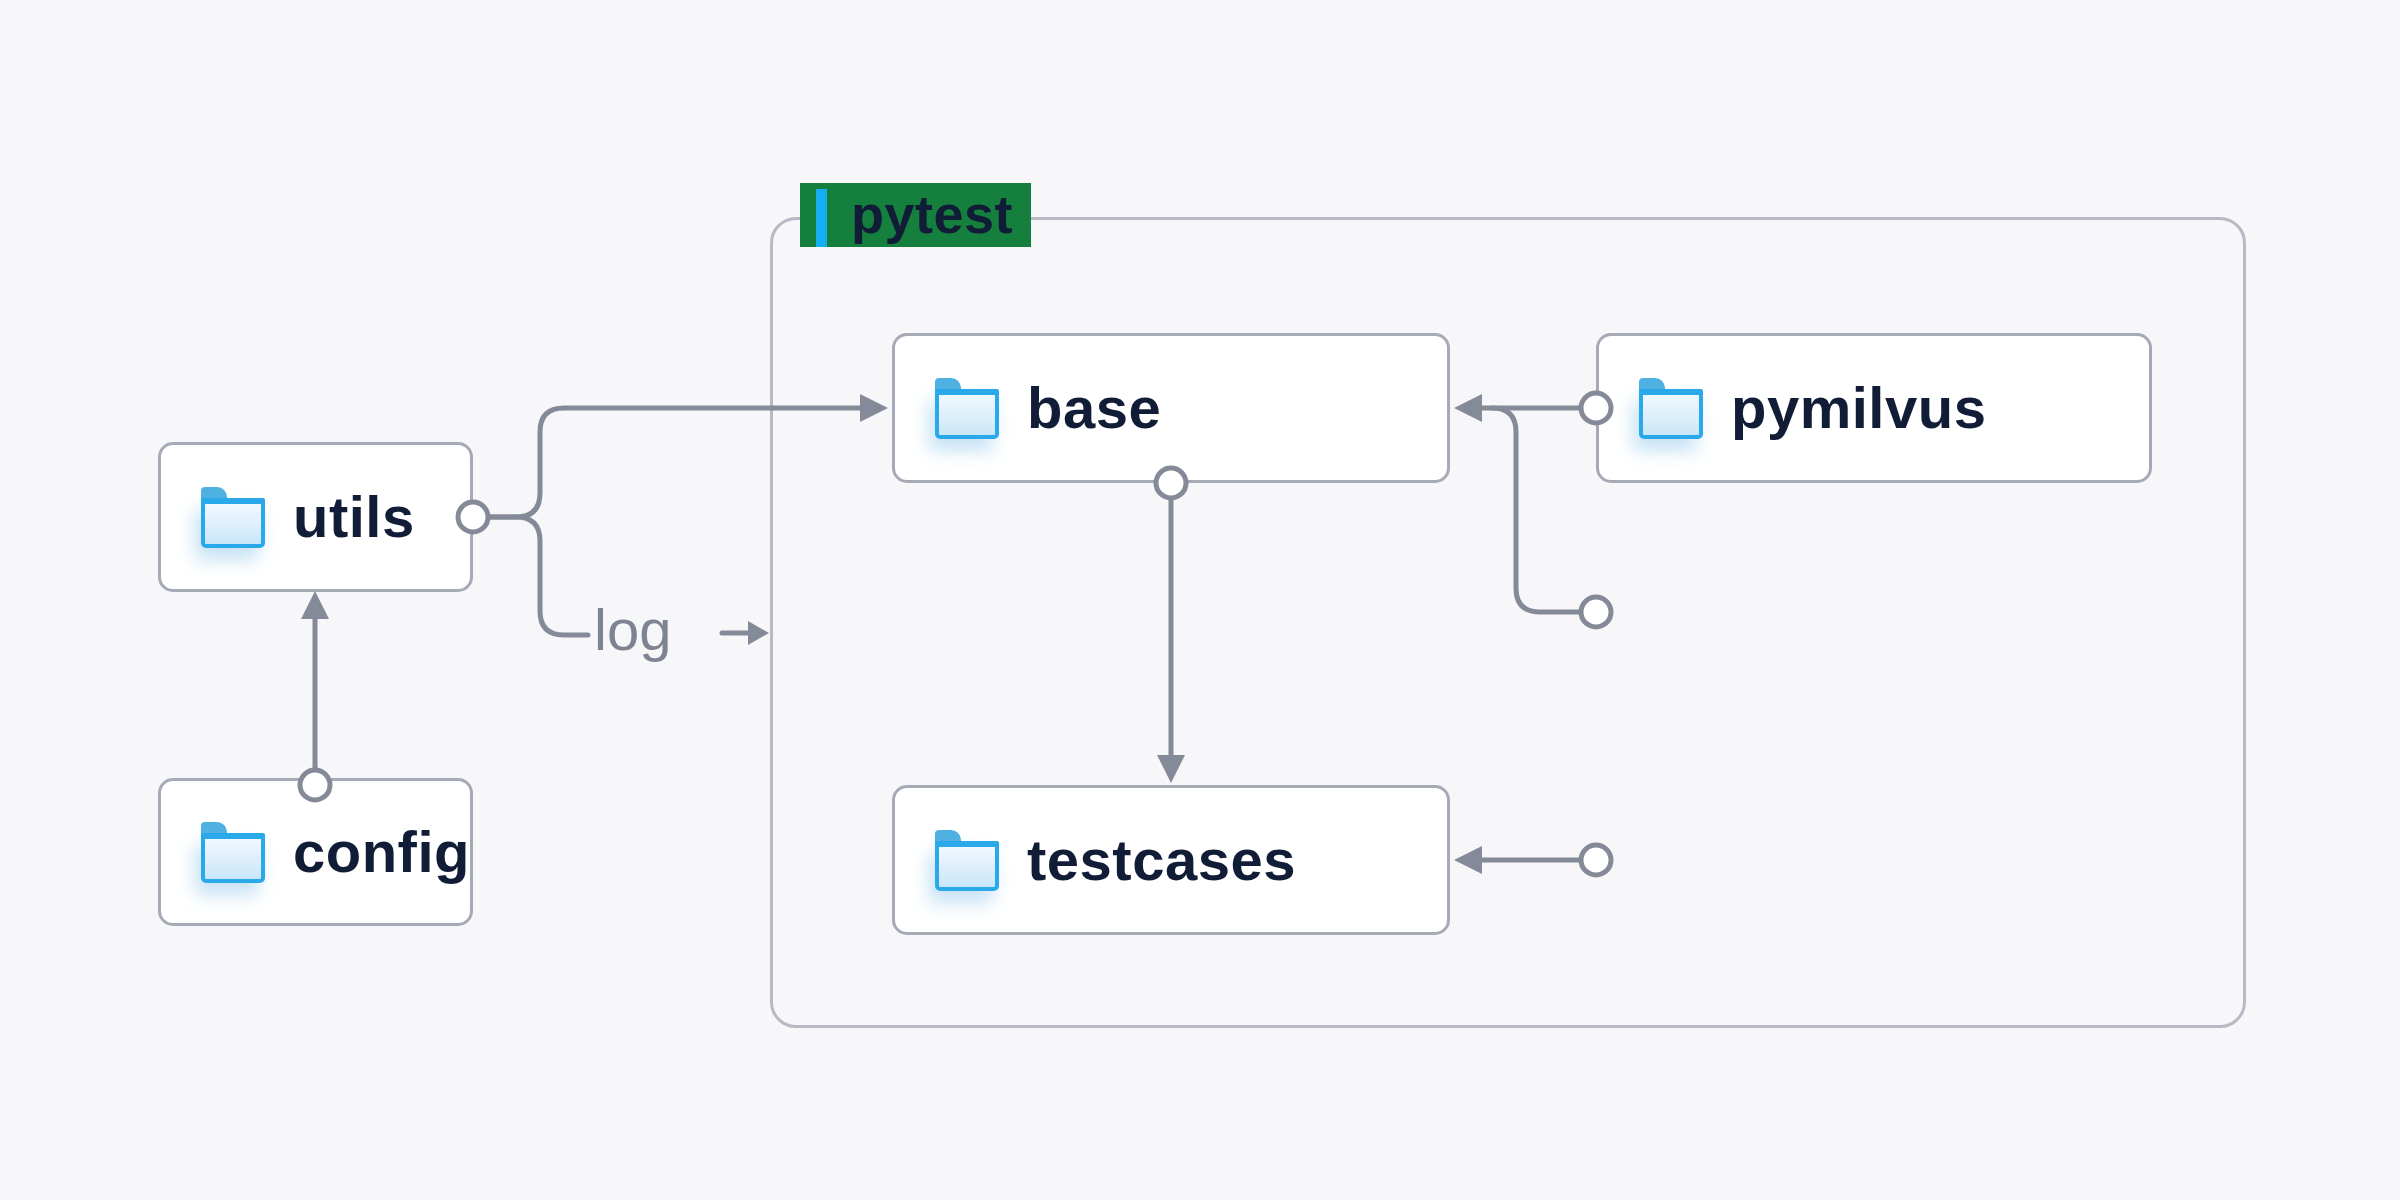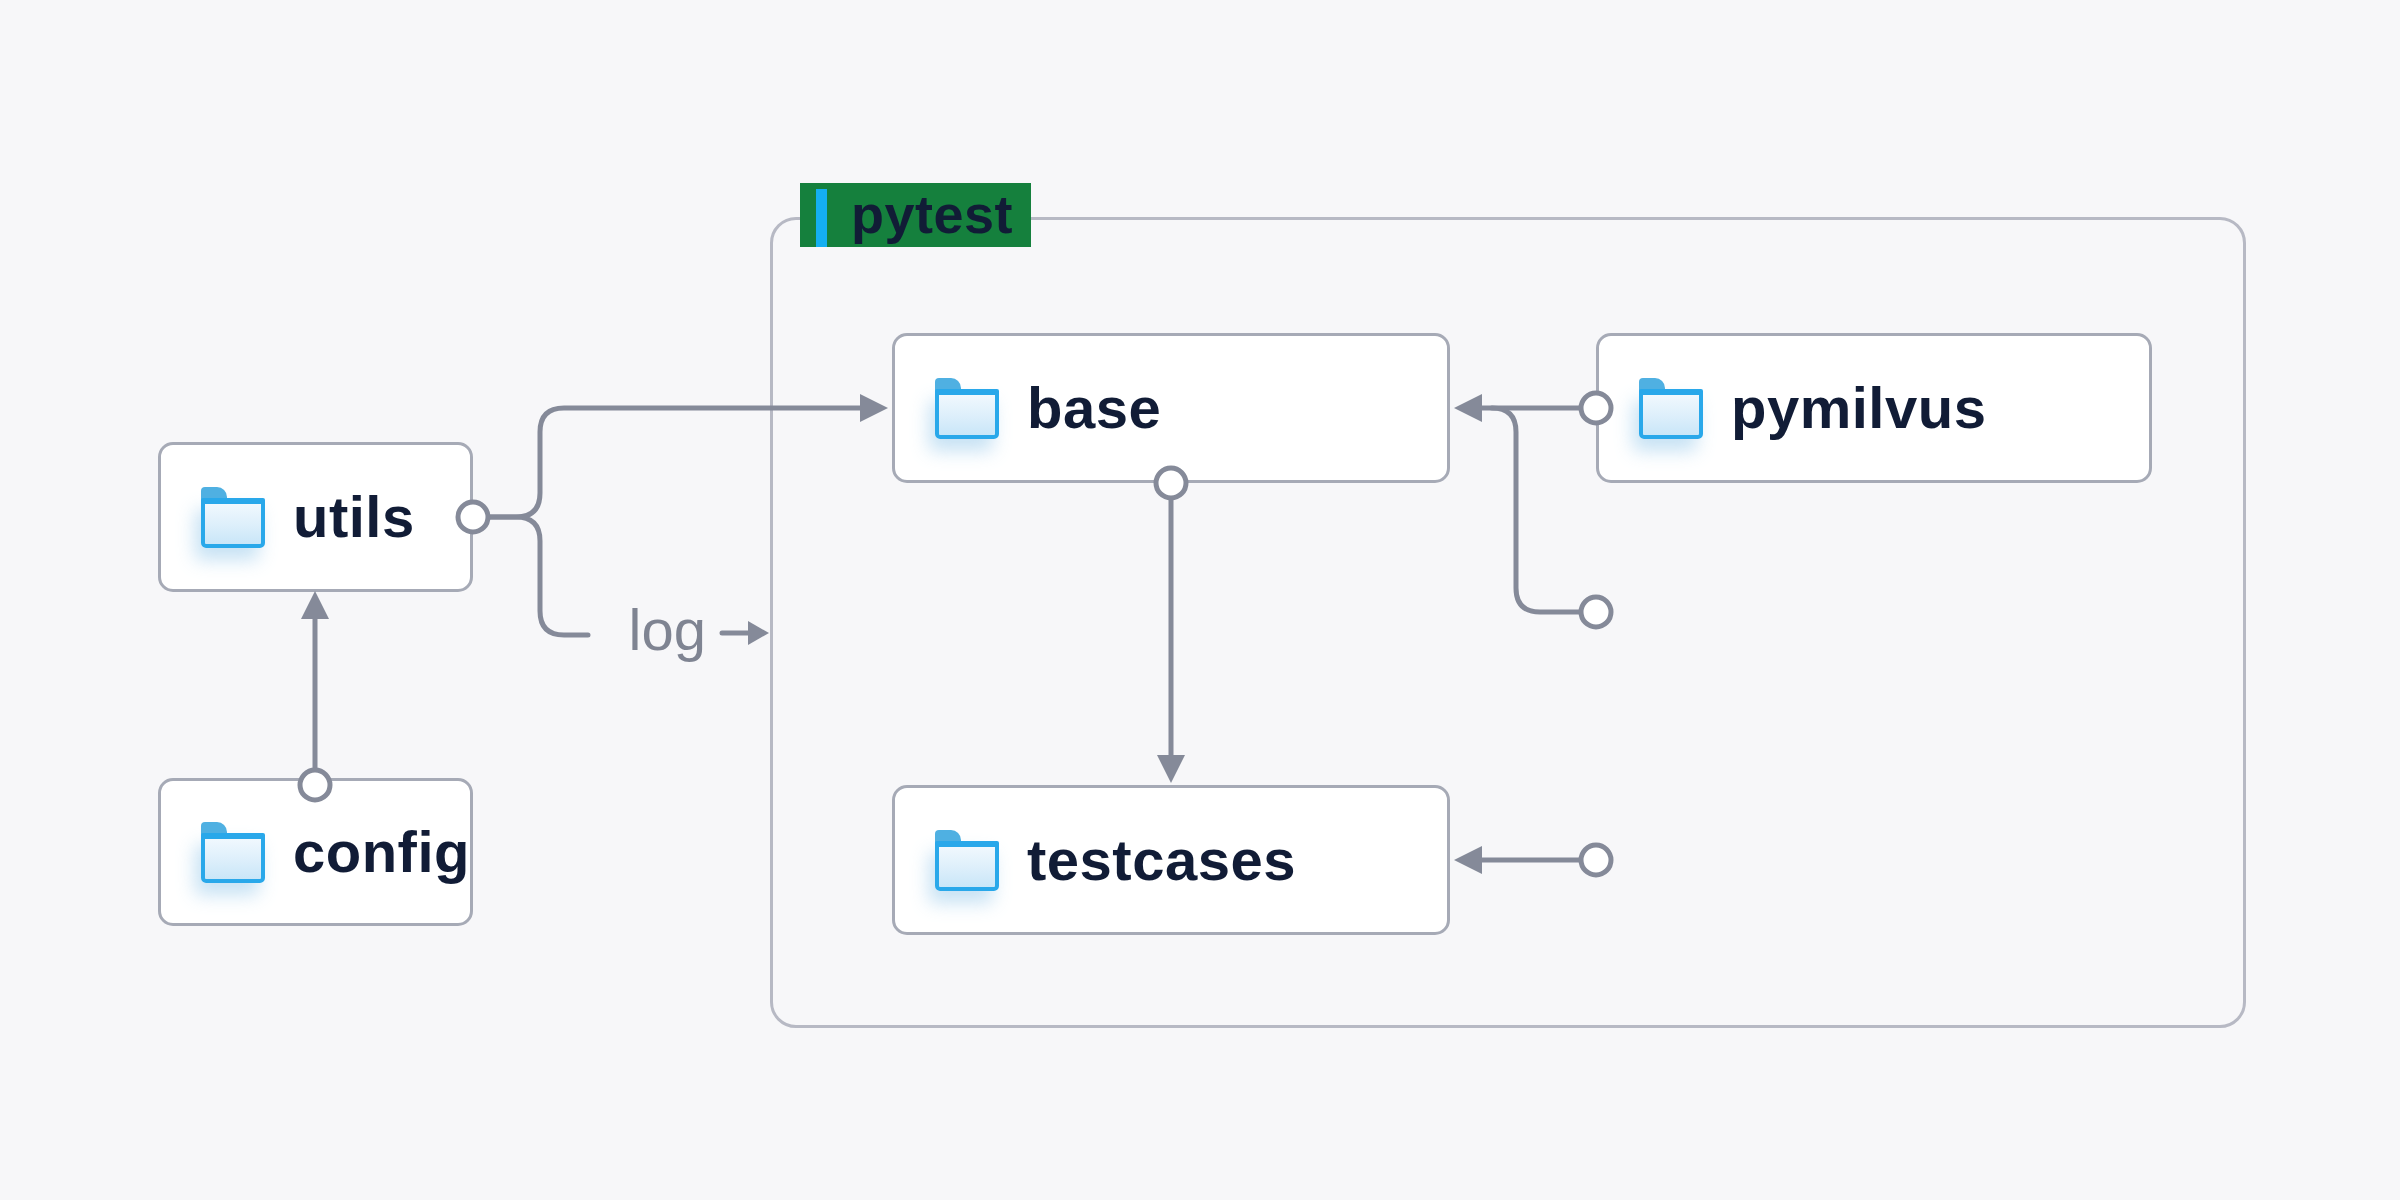--- a/index.html
+++ b/index.html
@@ -102,21 +102,21 @@
   svg.edges polygon { fill: #858a99; }
   svg.edges circle {
     fill: #ffffff;
     stroke: #858a99;
     stroke-width: 5px;
   }
 
   .edge-label {
     position: absolute;
     left: 594px; top: 601px; width: 112px;
-    text-align: right;
+    text-align: left;
     font-size: 58px; font-weight: 500; color: #7f8492;
     line-height: 1;
     z-index: 4;
   }
 </style>
 </head>
 <body>
 
 <div class="canvas">
 

